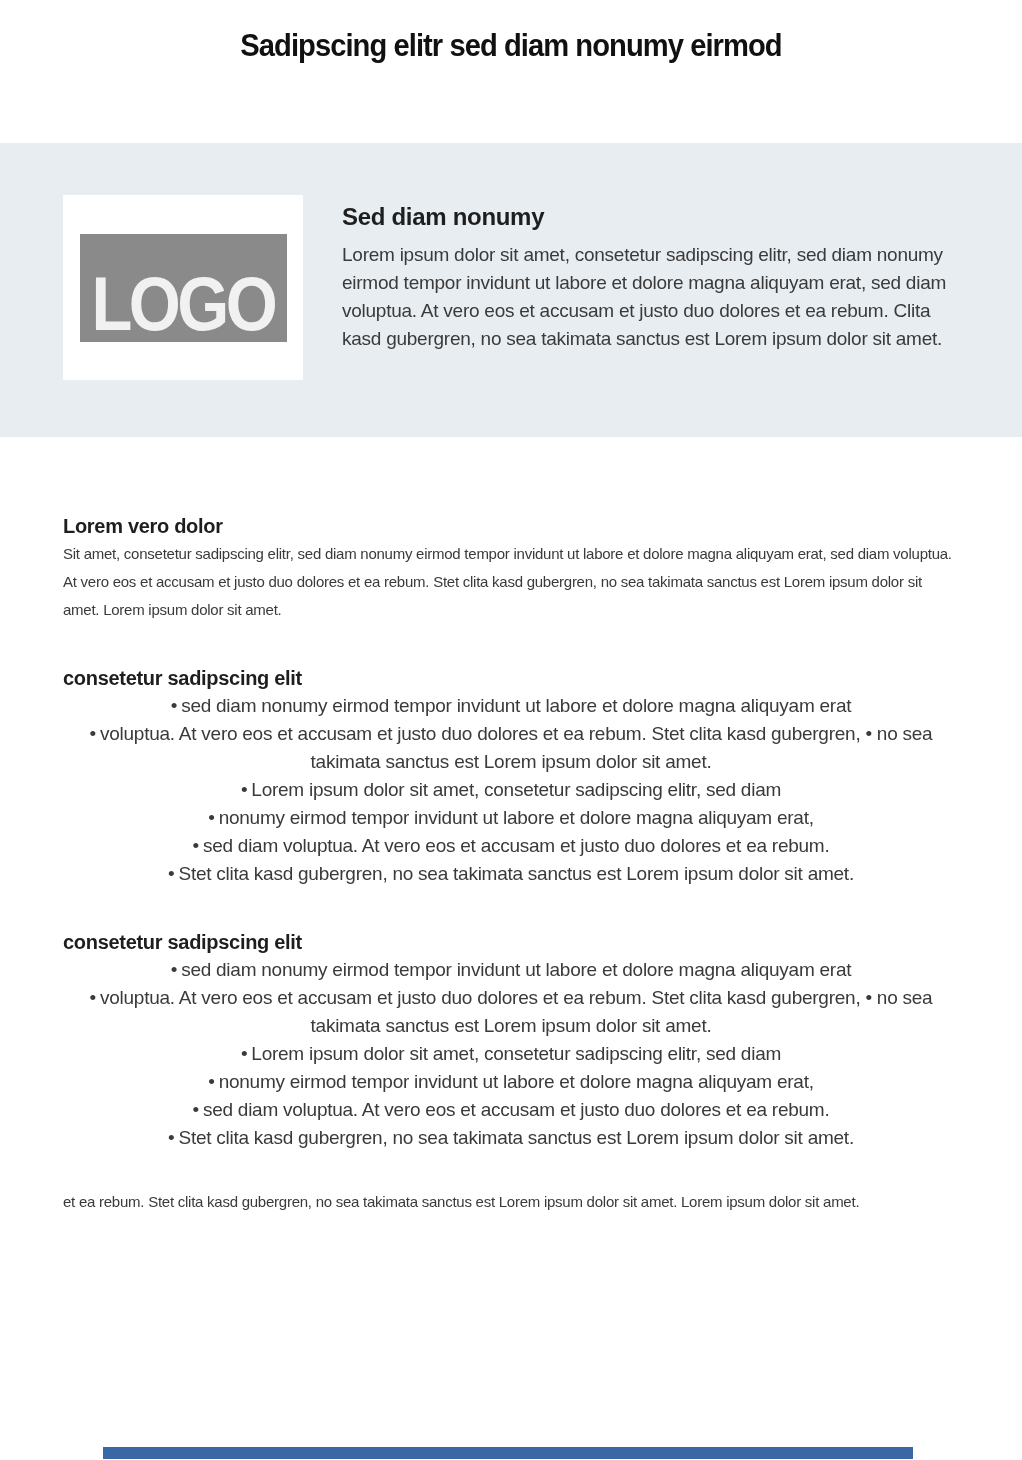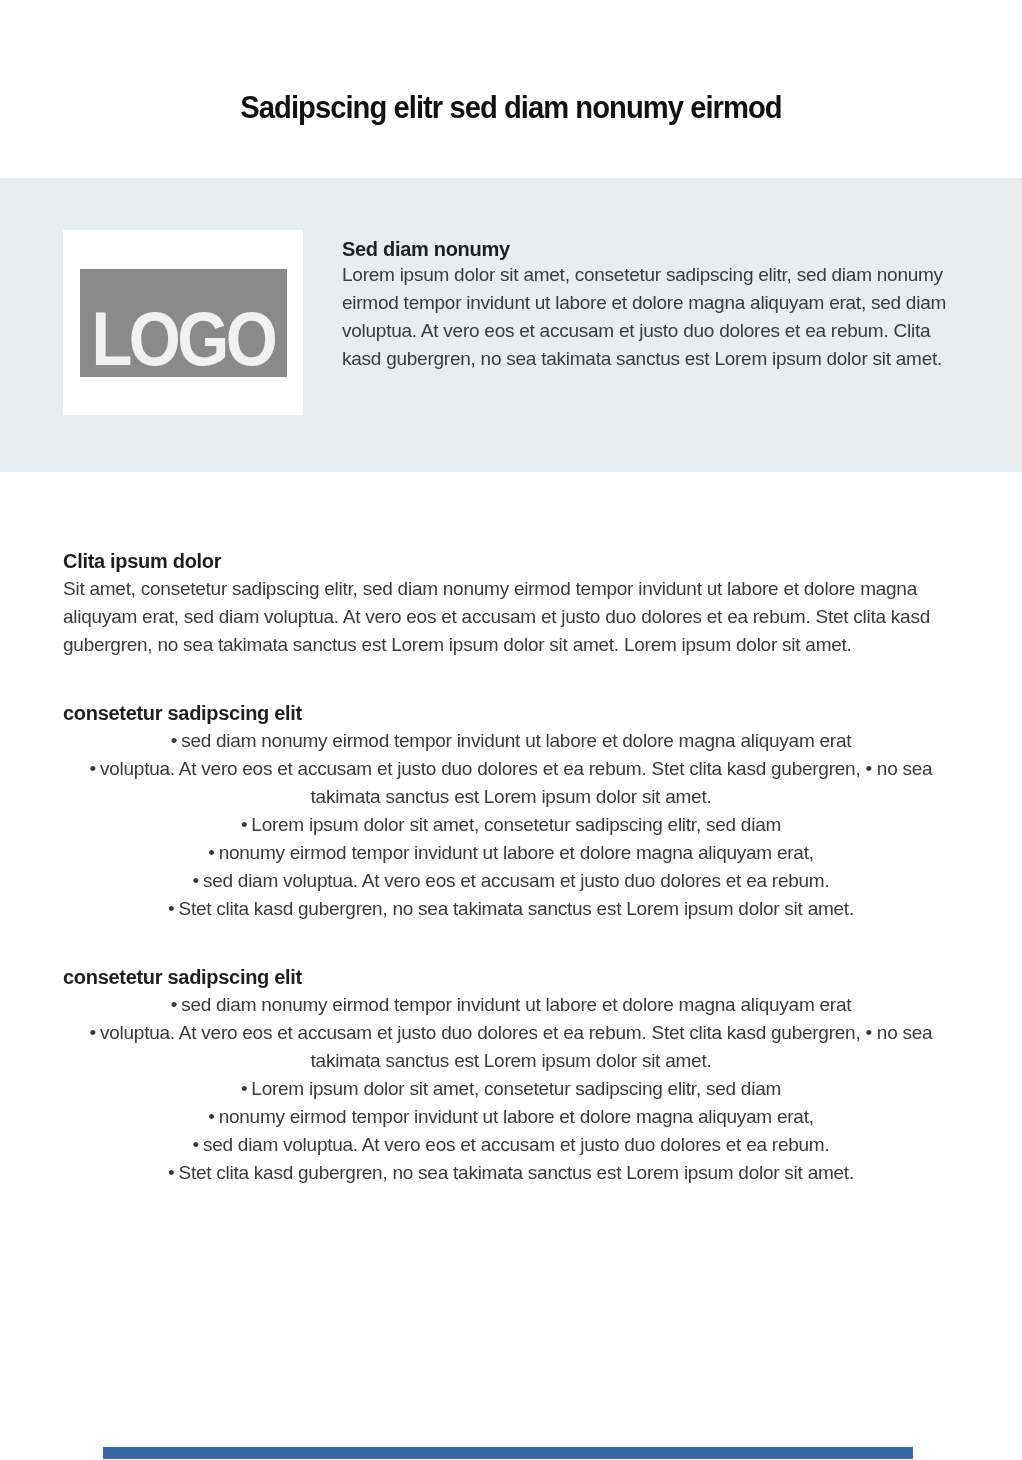--- a/index.html
+++ b/index.html
@@ -14,23 +14,23 @@
   .page{
     position:relative;
     width:1022px;
     height:1460px;
     background:#ffffff;
     overflow:hidden;
     font-family:"Liberation Sans", sans-serif;
     color:var(--text-body);
   }
   .doc-header{
-    height:178px;
+    height:143px;
     display:flex;
-    align-items:flex-end;
+    align-items:center;
     justify-content:center;
   }
   .doc-title{
     font-size:31px;
     font-weight:700;
     letter-spacing:-1px;
     color:#111111;
     transform:scaleX(0.94);
     transform-origin:center;
     padding-bottom:52px;
@@ -65,43 +65,44 @@
     letter-spacing:-4px;
     color:#f1f1f1;
     transform:scaleX(0.88);
     line-height:1;
   }
   .banner-col{
     width:618px;
     margin:60px 0 0 39px;
   }
   .banner-heading{
-    font-size:20px;
+    font-size:24px;
     font-weight:700;
     letter-spacing:-0.3px;
     color:var(--text-dark);
+    margin-bottom:10px;
   }
   .banner-paragraph{
     font-size:19px;
     letter-spacing:-0.25px;
     line-height:28px;
   }
   .body-content{
     width:896px;
     margin:75px 63px 0 63px;
   }
   .section-heading{
     font-size:20px;
     font-weight:700;
     letter-spacing:-0.3px;
     color:var(--text-dark);
     line-height:28px;
   }
   .body-paragraph{
-    font-size:19px;
+    font-size:15px;
     letter-spacing:-0.25px;
     line-height:28px;
   }
   .bullet-list{
     font-size:19px;
     letter-spacing:-0.25px;
     line-height:28px;
   }
   .list-item{display:block;text-align:center;}
   .bullet-marker{margin-right:4px;}
@@ -132,21 +133,21 @@
       </div>
     </div>
     <div class="banner-col">
       <div class="banner-heading">Sed diam nonumy</div>
       <div class="banner-paragraph">Lorem ipsum dolor sit amet, consetetur sadipscing elitr, sed diam nonumy eirmod tempor invidunt ut labore et dolore magna aliquyam erat, sed diam voluptua. At vero eos et accusam et justo duo dolores et ea rebum. Clita kasd gubergren, no sea takimata sanctus est Lorem ipsum dolor sit amet.</div>
     </div>
   </div>
 
   <div class="body-content">
 
-    <div class="section-heading">Clita ipsum dolor</div>
+    <div class="section-heading">Lorem vero dolor</div>
     <div class="body-paragraph">Sit amet, consetetur sadipscing elitr, sed diam nonumy eirmod tempor invidunt ut labore et dolore magna aliquyam erat, sed diam voluptua. At vero eos et accusam et justo duo dolores et ea rebum. Stet clita kasd gubergren, no sea takimata sanctus est Lorem ipsum dolor sit amet. Lorem ipsum dolor sit amet.</div>
 
     <div class="spacer-lg"></div>
 
     <div class="section-heading">consetetur sadipscing elit</div>
     <div class="bullet-list">
       <div class="list-item"><span class="bullet-marker">•</span><span>sed diam nonumy eirmod tempor invidunt ut labore et dolore magna aliquyam erat</span></div>
       <div class="list-item"><span class="bullet-marker">•</span><span>voluptua. At vero eos et accusam et justo duo dolores et ea rebum. Stet clita kasd gubergren, • no sea takimata sanctus est Lorem ipsum dolor sit amet.</span></div>
       <div class="list-item"><span class="bullet-marker">•</span><span>Lorem ipsum dolor sit amet, consetetur sadipscing elitr, sed diam</span></div>
       <div class="list-item"><span class="bullet-marker">•</span><span>nonumy eirmod tempor invidunt ut labore et dolore magna aliquyam erat,</span></div>
@@ -161,18 +162,19 @@
       <div class="list-item"><span class="bullet-marker">•</span><span>sed diam nonumy eirmod tempor invidunt ut labore et dolore magna aliquyam erat</span></div>
       <div class="list-item"><span class="bullet-marker">•</span><span>voluptua. At vero eos et accusam et justo duo dolores et ea rebum. Stet clita kasd gubergren, • no sea takimata sanctus est Lorem ipsum dolor sit amet.</span></div>
       <div class="list-item"><span class="bullet-marker">•</span><span>Lorem ipsum dolor sit amet, consetetur sadipscing elitr, sed diam</span></div>
       <div class="list-item"><span class="bullet-marker">•</span><span>nonumy eirmod tempor invidunt ut labore et dolore magna aliquyam erat,</span></div>
       <div class="list-item"><span class="bullet-marker">•</span><span>sed diam voluptua. At vero eos et accusam et justo duo dolores et ea rebum.</span></div>
       <div class="list-item"><span class="bullet-marker">•</span><span>Stet clita kasd gubergren, no sea takimata sanctus est Lorem ipsum dolor sit amet.</span></div>
     </div>
 
     <div class="spacer-md"></div>
 
+    <div class="body-paragraph">et ea rebum. Stet clita kasd gubergren, no sea takimata sanctus est Lorem ipsum dolor sit amet. Lorem ipsum dolor sit amet.</div>
 
   </div>
 
   <div class="footer-bar"></div>
 
 </div>
 
 </body></html>

